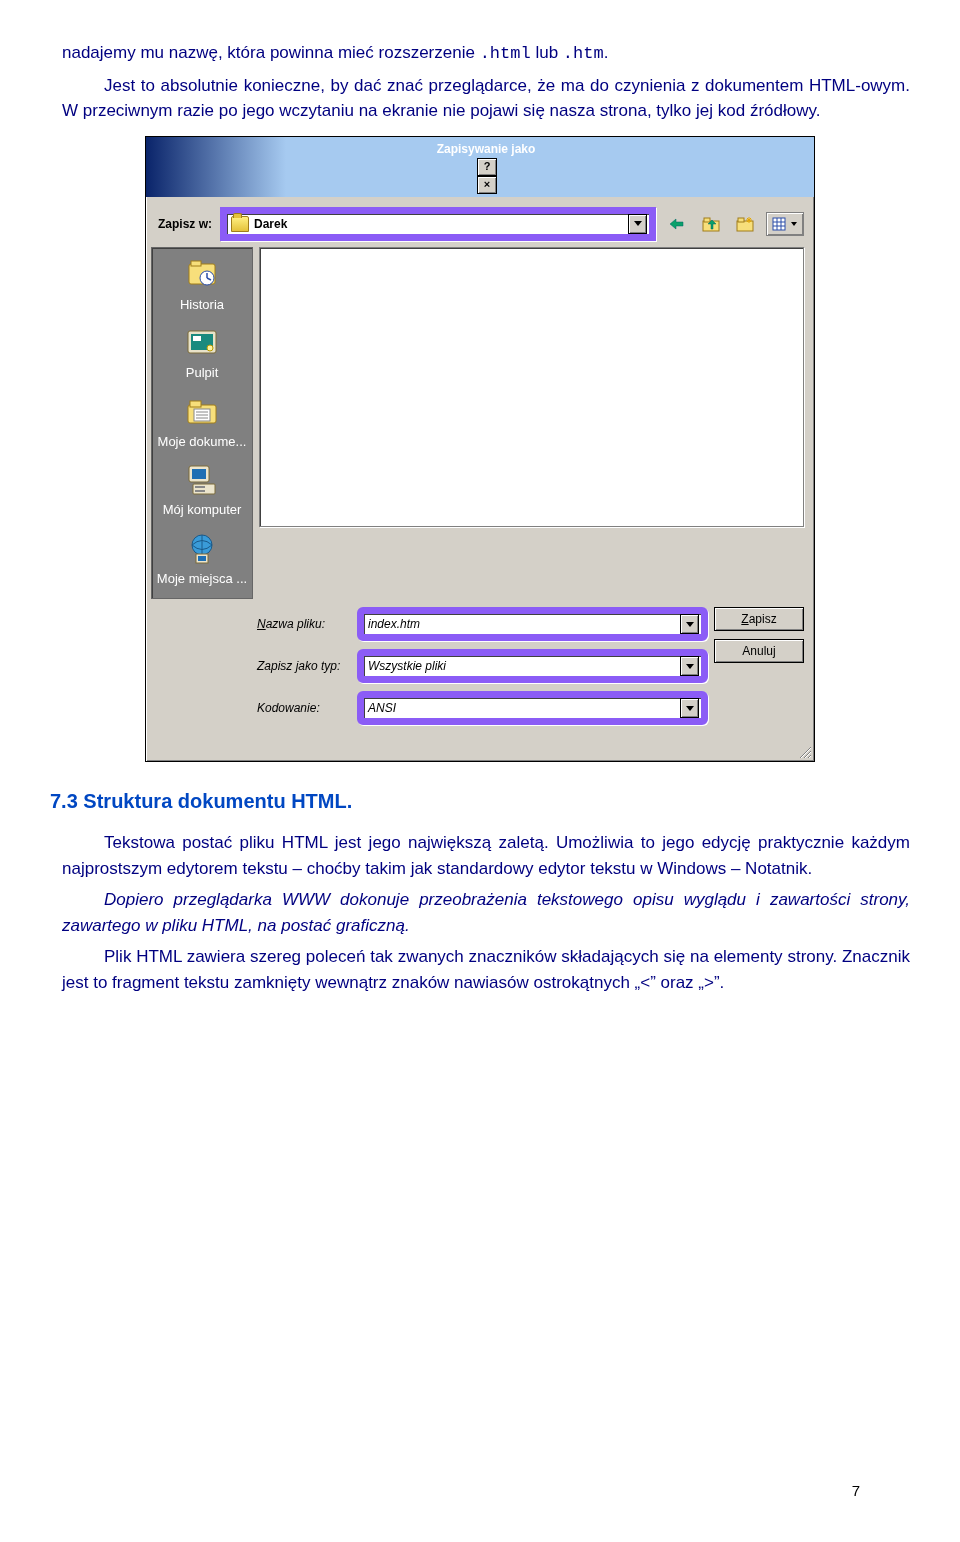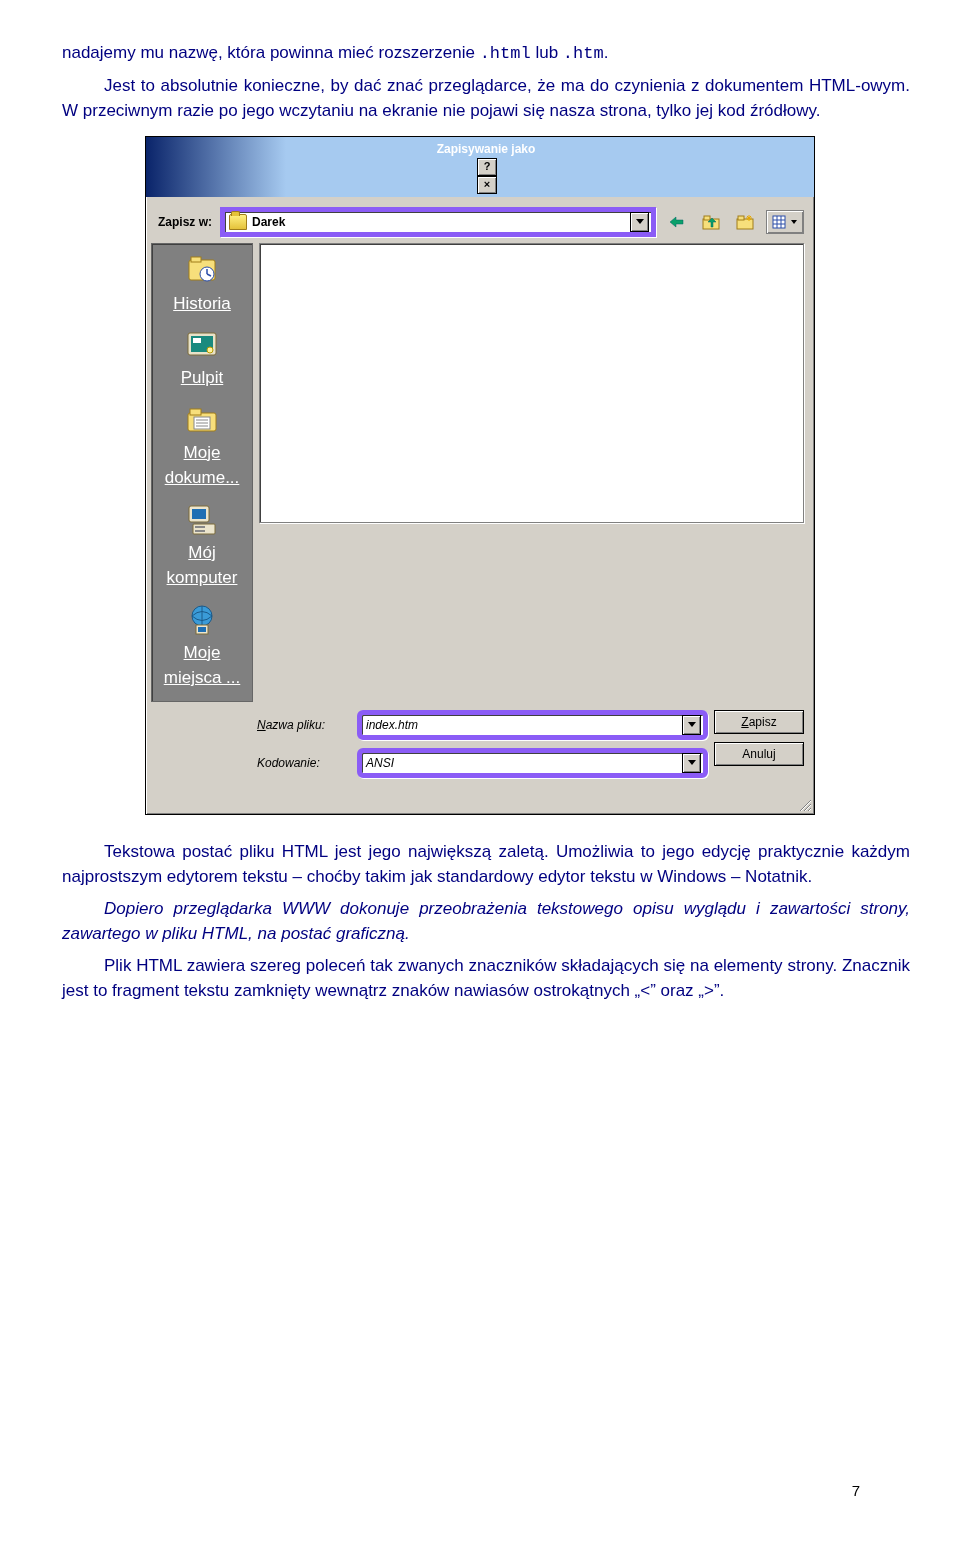--- a/index.html
+++ b/index.html
@@ -72,21 +72,21 @@
   .dlg-top {
     padding: 10px 10px 6px 12px;
     display: flex;
     align-items: center;
     gap: 8px;
     font-weight: bold;
   }
   .lbl { white-space: nowrap; }
   .combo {
     background: #fff;
-    border: 5px solid #8b5cf6;
+    border: 7px solid #8b5cf6;
     box-shadow: inset 1px 1px 0 #404040, 1px 1px 0 #fff;
     height: 20px;
     display: flex; align-items: center;
     padding: 0 2px 0 4px;
   }
   .combo.big { flex: 1; }
   .combo .foldericon {
     width: 16px; height: 14px;
     background: linear-gradient(#fff082, #e4c23a);
     border: 1px solid #a07d1a;
@@ -132,24 +132,23 @@
   .places {
     width: 100px;
     background: #808080;
     border: 1px solid #666;
     box-shadow: inset 1px 1px 0 #404040;
     padding: 6px 0 2px 0;
   }
   .place {
     text-align:center;
     color:#fff;
-    font-size:17px;
+    font-size:13px;
     padding: 4px 0 6px 0;
     margin: 0 4px 2px 4px;
-    text-decoration: underline;
   }
   .place .pic {
     width:34px; height:34px; margin:0 auto 3px auto;
     display:flex; align-items:center; justify-content:center;
   }
   .listing {
     flex:1;
     background:#fff;
     border: 1px solid #808080;
     box-shadow: inset 1px 1px 0 #404040, 1px 1px 0 #fff;
@@ -319,20 +318,27 @@
     <div class="places-spacer"></div>
     <div class="form-rows">
       <div class="form-row">
         <span class="lbl"><span style="text-decoration:underline">N</span>azwa pliku:</span>
         <div class="combo">
           <span class="ctext">index.htm</span>
           <span class="dd"></span>
         </div>
       </div>
       <div class="form-row">
+        <span class="lbl">Zapisz jako typ:</span>
+        <div class="combo">
+          <span class="ctext">Wszystkie pliki</span>
+          <span class="dd"></span>
+        </div>
+      </div>
+      <div class="form-row">
         <span class="lbl">Kodowanie:</span>
         <div class="combo">
           <span class="ctext">ANSI</span>
           <span class="dd"></span>
         </div>
       </div>
     </div>
     <div class="btn-col">
       <div class="btn">
         <span class="ul">Z</span>
@@ -347,19 +353,20 @@
       <line x1="2" y1="13" x2="13" y2="2" stroke="#808080"></line>
       <line x1="3" y1="13" x2="13" y2="3" stroke="#fff"></line>
       <line x1="6" y1="13" x2="13" y2="6" stroke="#808080"></line>
       <line x1="7" y1="13" x2="13" y2="7" stroke="#fff"></line>
       <line x1="10" y1="13" x2="13" y2="10" stroke="#808080"></line>
       <line x1="11" y1="13" x2="13" y2="11" stroke="#fff"></line>
     </svg>
   </div>
 </div>
 
+<h3 class="heading">7.3 Struktura dokumentu HTML.</h3>
 
 <p class="para indent">Tekstowa postać pliku HTML jest jego największą zaletą. Umożliwia to jego edycję praktycznie każdym najprostszym edytorem tekstu – choćby takim jak standardowy edytor tekstu w Windows – Notatnik.</p>
 <p class="para indent italic">Dopiero przeglądarka WWW dokonuje przeobrażenia tekstowego opisu wyglądu i zawartości strony, zawartego w pliku HTML, na postać graficzną.</p>
 <p class="para indent">Plik HTML zawiera szereg poleceń tak zwanych znaczników składających się na elementy strony. Znacznik jest to fragment tekstu zamknięty wewnątrz znaków nawiasów ostrokątnych „&lt;” oraz „&gt;”.</p>
 
 <div class="page-num">7</div>
 </div>
 
 </body></html>

